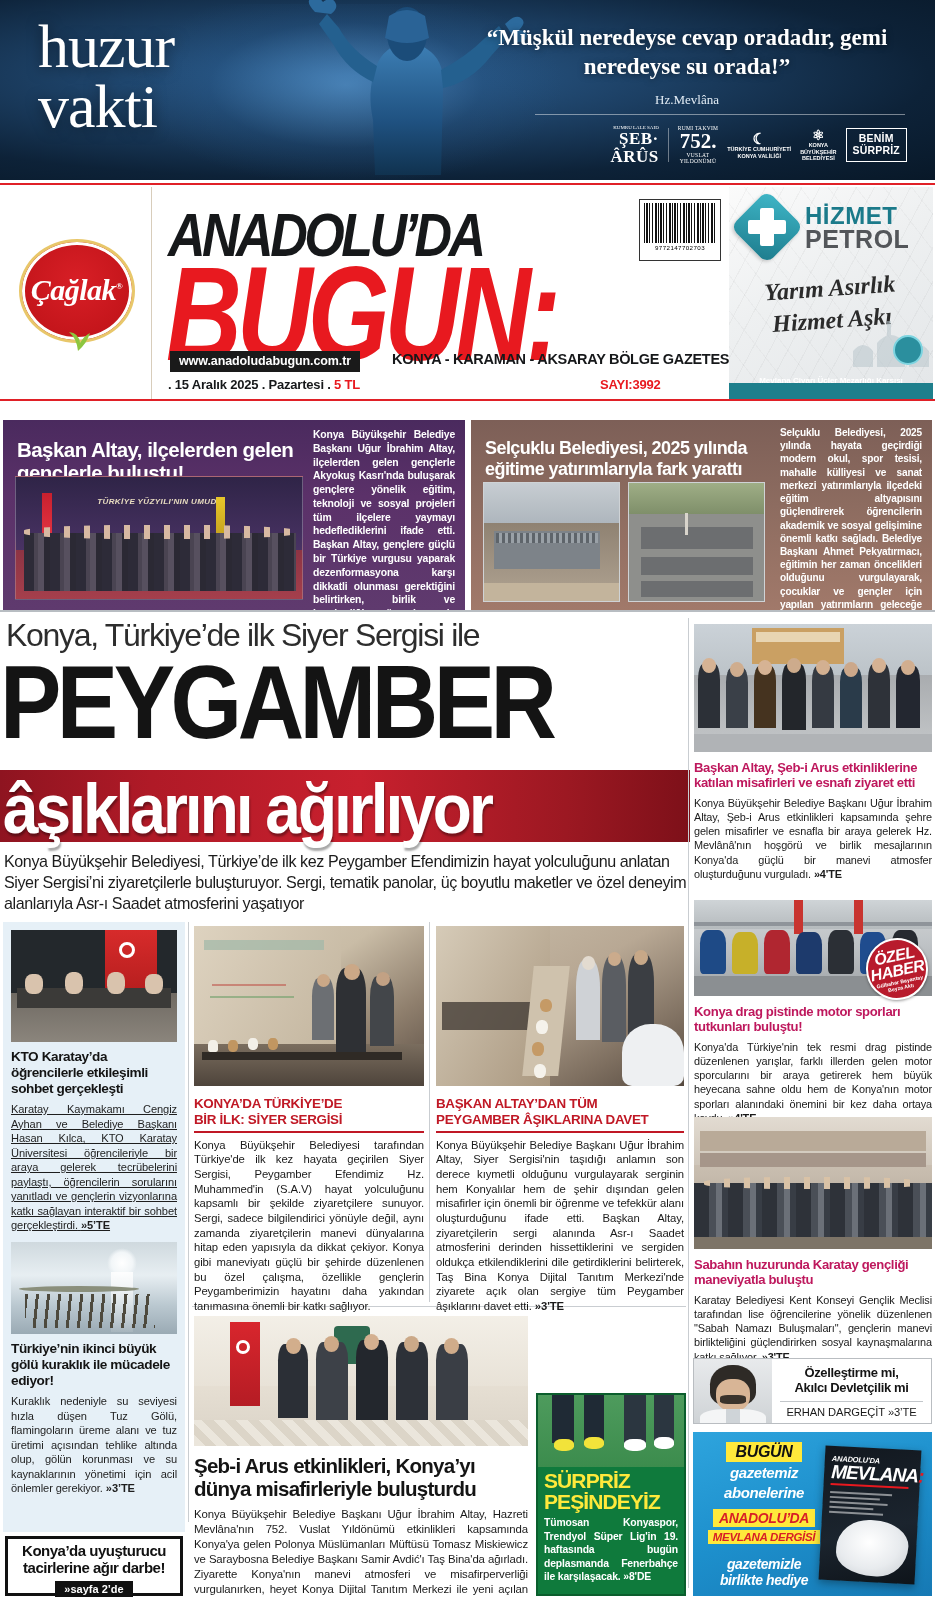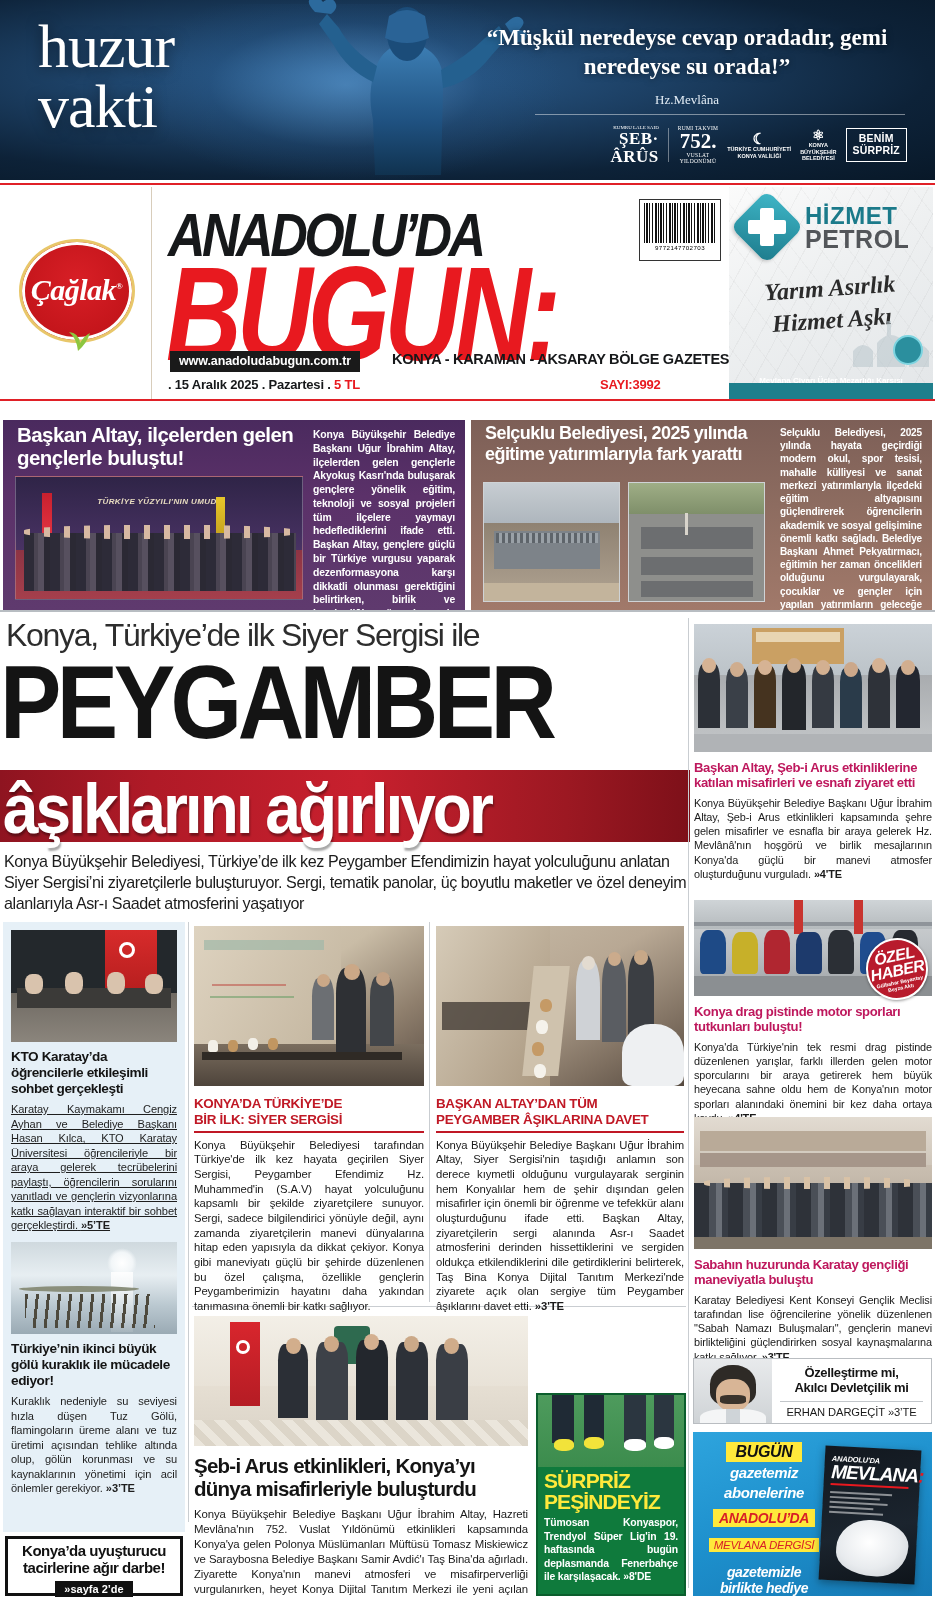--- a/index.html
+++ b/index.html
@@ -167,21 +167,21 @@
     opacity: .55;
   }
 
   
   .strip { position: absolute; top: 420px; height: 190px; }
   .strip-a { left: 3px; width: 462px; background:
      linear-gradient(180deg,#4a2a5e 0%, #5b3169 40%, #5f3a6e 100%); }
   .strip-b { left: 471px; width: 461px; background:
      linear-gradient(180deg,#7d5f57 0%, #8d6c60 45%, #a1796a 100%); }
   .strip-head {
-    position: absolute; left: 14px; top: 3px; color: #fff;
+    position: absolute; left: 14px; top: 18px; color: #fff;
     font-size: 20.5px; font-weight: 700; line-height: 1.14; letter-spacing: -.55px;
     width: 290px;
   }
   .strip-b .strip-head { font-size: 18px; width: 288px; }
   .strip-photos { position: absolute; left: 12px; top: 56px; display: flex; gap: 8px; }
   .ph { border: 1px solid rgba(255,255,255,.25); overflow: hidden; position: relative; }
   .strip-text {
     position: absolute; right: 10px; top: 8px; width: 142px; color: #fff;
     font-size: 10.4px; font-weight: 700; line-height: 1.325; letter-spacing: -.18px;
     text-align: justify;
@@ -308,22 +308,22 @@
     position: absolute; left: 693px; top: 1432px; width: 239px; height: 164px;
     background: linear-gradient(160deg,#2ea4dd 0%, #1d8fcc 50%, #1679b4 100%);
     overflow: hidden;
   }
   .promo-l { position: absolute; left: 10px; top: 10px; width: 122px; text-align: center; }
   .pm-bugun { display:inline-block; background:#ffe93b; color:#111; font-size: 16px; font-weight:700;
               font-style: italic; padding: 1px 9px; letter-spacing:-.3px;}
   .pm-it { color:#fff; font-size: 15px; font-weight: 700; font-style: italic; line-height: 1.1; margin-top: 3px; letter-spacing:-.4px;}
   .pm-red { display:inline-block; background:#ffe93b; color:#d81f26; font-size: 14px; font-weight: 700;
             font-style: italic; padding: 1px 6px; margin-top: 8px; letter-spacing: -.4px; }
-  .pm-red2 { display:inline-block; background:#ffe93b; color:#d81f26; font-size: 11.5px; font-weight: 400;
-            font-style: italic; padding: 1px 5px; margin-top: 11px; letter-spacing: -.3px; }
+  .pm-red2 { display:inline-block; background:#ffe93b; color:#d81f26; font-size: 11.5px; font-weight: 700;
+            font-style: italic; padding: 1px 5px; margin-top: 3px; letter-spacing: -.3px; }
   .pm-last { color:#fff; font-size: 14px; font-weight: 700; font-style: italic; line-height: 1.12; margin-top: 12px; letter-spacing:-.4px;}
   .mag {
     position: absolute; right: 14px; top: 16px; width: 96px; height: 134px;
     background: linear-gradient(165deg,#12181f 0%, #1b242e 60%, #0e141a 100%);
     transform: rotate(3deg); box-shadow: 0 3px 8px rgba(0,0,0,.35); padding: 8px 7px;
   }
   .mag-t1 { color:#fff; font-size: 7.5px; font-weight: 700; font-style: italic; letter-spacing:-.2px;}
   .mag-t2 { color:#fff; font-size: 19px; font-weight: 700; font-style: italic; letter-spacing:-1px; line-height:.95;}
   .mag-t2 .dots { color:#e8191f; }
   .mag-rule { height: 1.5px; background:#e8191f; width: 78px; margin-top: 2px;}

